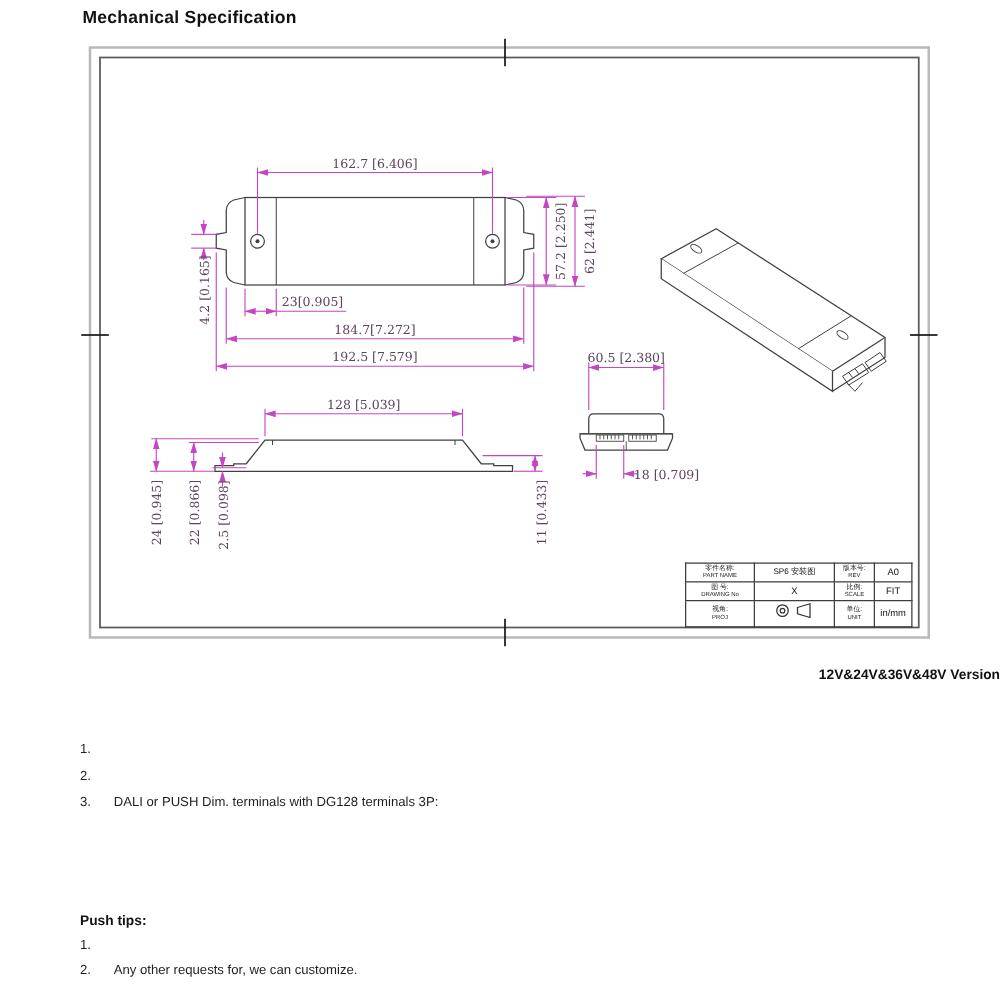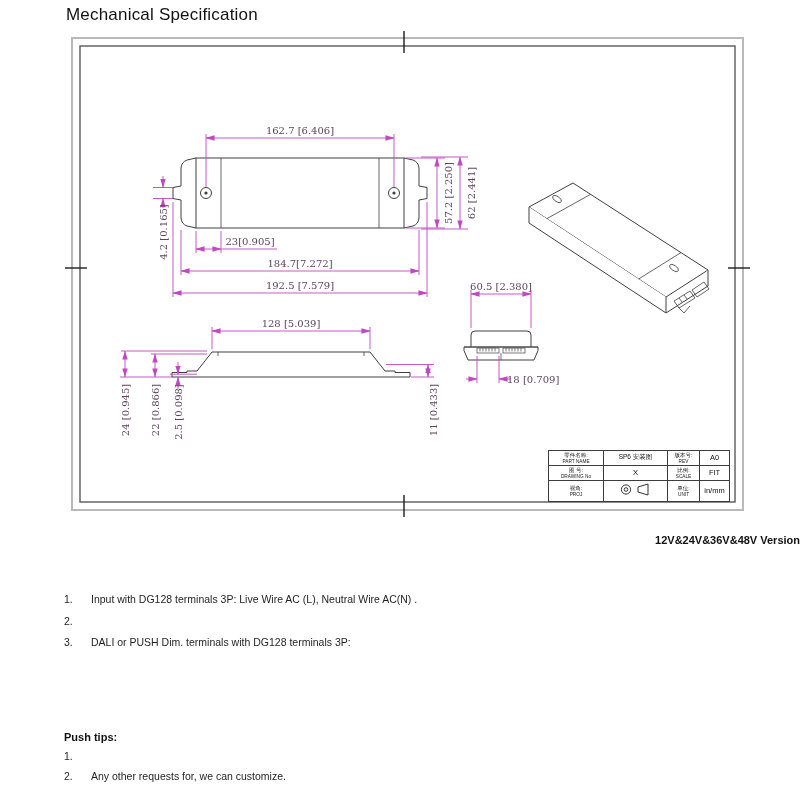--- a/index.html
+++ b/index.html
@@ -1,18 +1,18 @@
 <!DOCTYPE html>
 <html><head>
 <meta charset="utf-8">
 <style>
   html,body{margin:0;padding:0;background:#fff;}
   body{width:800px;height:800px;position:relative;font-family:"Liberation Sans",sans-serif;color:#1f1f1f;overflow:hidden;}
   .abs{position:absolute;}
-  #page-title{left:66px;top:5px;font-size:17px;font-weight:400;color:#121212;letter-spacing:.2px;}
+  #page-title{left:66px;top:5px;font-size:14px;font-weight:700;color:#121212;letter-spacing:.2px;}
   #drawing-svg{left:0;top:0;}
   
   #title-block{left:548px;top:450px;width:181px;height:52px;}
   #title-block table{border-collapse:collapse;table-layout:fixed;width:181px;height:52px;}
   #title-block td{border:1px solid #3d3d3d;padding:0;text-align:center;vertical-align:middle;overflow:hidden;}
   .tb-cn{font-size:5.5px;line-height:6.5px;color:#222;white-space:nowrap;}
   .tb-en{font-size:5px;line-height:6px;color:#222;white-space:nowrap;transform:scale(.95);}
   .tb-val{font-size:7.5px;color:#111;margin-top:28px;}
   .tb-val-sm{font-size:6.5px;color:#111;white-space:nowrap;}
   
@@ -241,21 +241,20 @@
     </tr>
   </tbody>
     </table>
 </div>
 
 <div class="abs" id="version-caption">12V&amp;24V&amp;36V&amp;48V Version</div>
 
 <div class="abs" id="notes">
   <div class="note-row">
     <span class="note-num">1.</span>
-    <span>Input with DG128 terminals 3P: Live Wire AC (L), Neutral Wire AC(N) .</span>
   </div>
   <div class="note-row">
     <span class="note-num">2.</span>
   </div>
   <div class="note-row">
     <span class="note-num">3.</span>
     <span>DALI or PUSH Dim. terminals with DG128 terminals 3P:</span>
   </div>
   <div class="note-row">
     <span class="note-num"></span>

